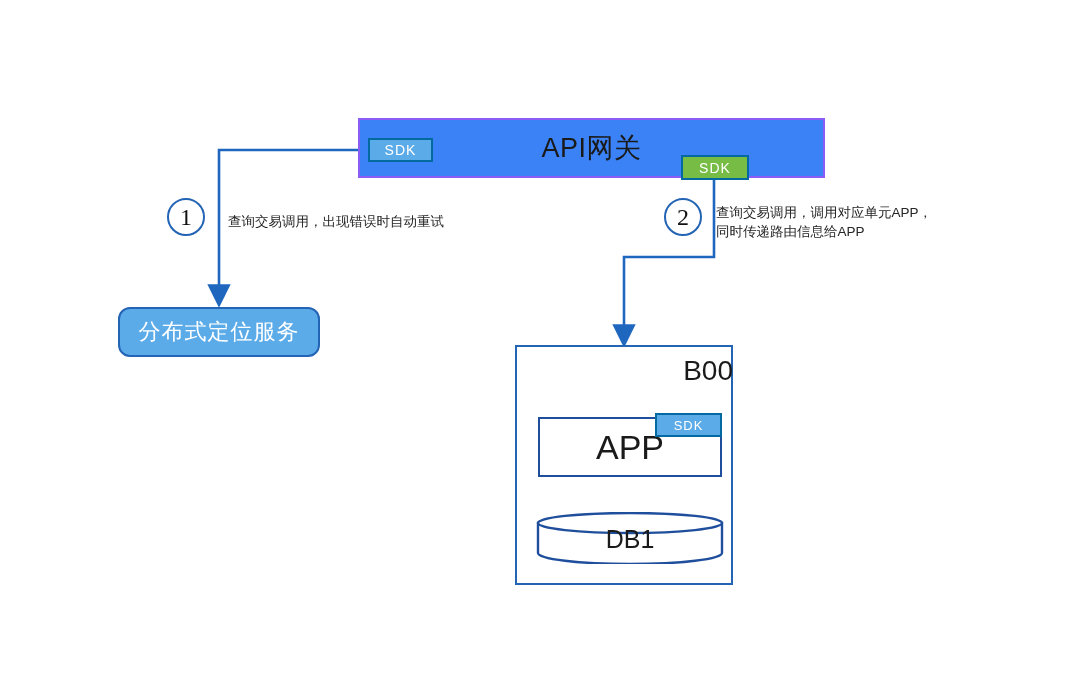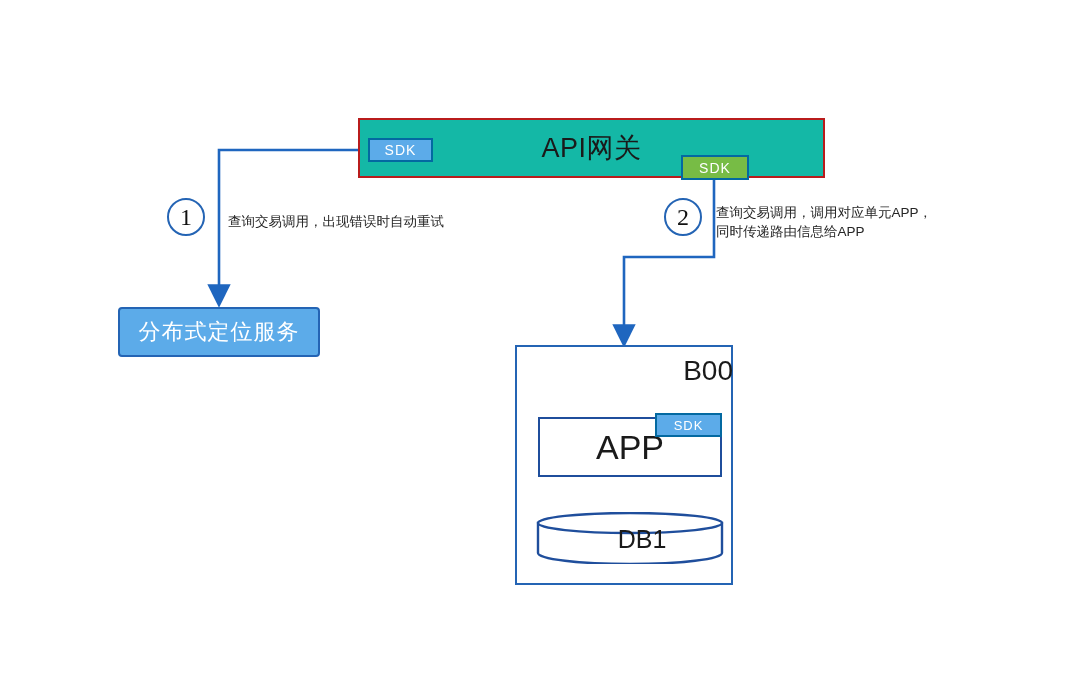--- a/index.html
+++ b/index.html
@@ -18,22 +18,22 @@
     overflow: hidden;
   }
   .abs { position: absolute; }
 
   
   .gateway {
     left: 358px;
     top: 118px;
     width: 467px;
     height: 60px;
-    border: 2px solid #b91c1c;
-    background: #14b8a6;
+    border: 2px solid #8b5cf6;
+    background: #3b82f6;
     box-sizing: border-box;
   }
   .gateway-title {
     position: absolute;
     left: 0;
     top: 0;
     width: 100%;
     height: 100%;
     display: flex;
     align-items: center;
@@ -78,21 +78,21 @@
   }
 
   
   .service-box {
     left: 118px;
     top: 307px;
     width: 202px;
     height: 50px;
     background: #5cabe9;
     border: 2px solid #2464b4;
-    border-radius: 4px;
+    border-radius: 12px;
     box-sizing: border-box;
     display: flex;
     align-items: center;
     justify-content: center;
     color: #ffffff;
     font-size: 22px;
     letter-spacing: 1px;
   }
 
   
@@ -141,21 +141,20 @@
     height: 52px;
   }
   .db-label {
     position: absolute;
     left: 536px;
     top: 525px;
     width: 188px;
     text-align: center;
     font-size: 25px;
     color: #1a1a1a;
-    padding-left: 12px;
   }
 
   
   .step-circle {
     width: 38px;
     height: 38px;
     border: 2px solid #2464b4;
     border-radius: 50%;
     box-sizing: border-box;
     display: flex;

